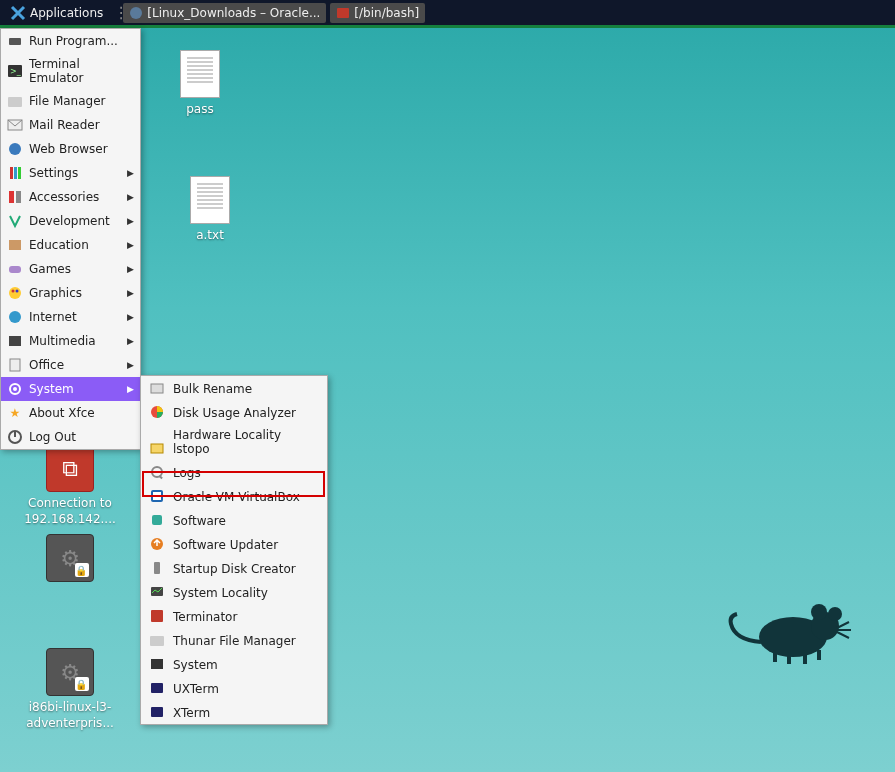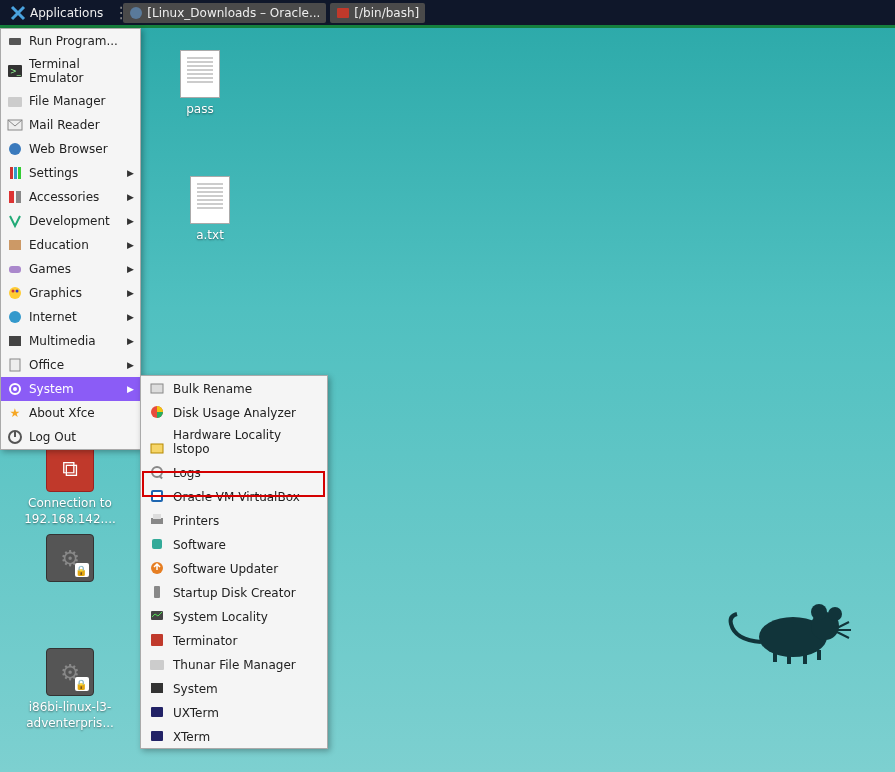--- a/index.html
+++ b/index.html
@@ -314,29 +314,20 @@
         <svg width="16" height="16">
           <rect x="2" y="2" width="12" height="12" fill="#1e66b1" rx="2"></rect>
           <rect x="4" y="4" width="8" height="8" fill="#fff"></rect>
         </svg>
       </span>
     <span>Oracle VM VirtualBox</span>
   </div>
   <div class="item">
     <span class="icon">
         <svg width="16" height="16">
-          <rect x="2" y="6" width="12" height="6" fill="#888"></rect>
-          <rect x="4" y="2" width="8" height="5" fill="#ddd"></rect>
-        </svg>
-      </span>
-    <span>Printers</span>
-  </div>
-  <div class="item">
-    <span class="icon">
-        <svg width="16" height="16">
           <rect x="3" y="3" width="10" height="10" fill="#3a9" rx="2"></rect>
         </svg>
       </span>
     <span>Software</span>
   </div>
   <div class="item">
     <span class="icon">
         <svg width="16" height="16">
           <circle cx="8" cy="8" r="6" fill="#e67e22"></circle>
           <path d="M8 4 L8 10 M5 7 L8 4 L11 7" stroke="#fff" stroke-width="1.5" fill="none"></path>

